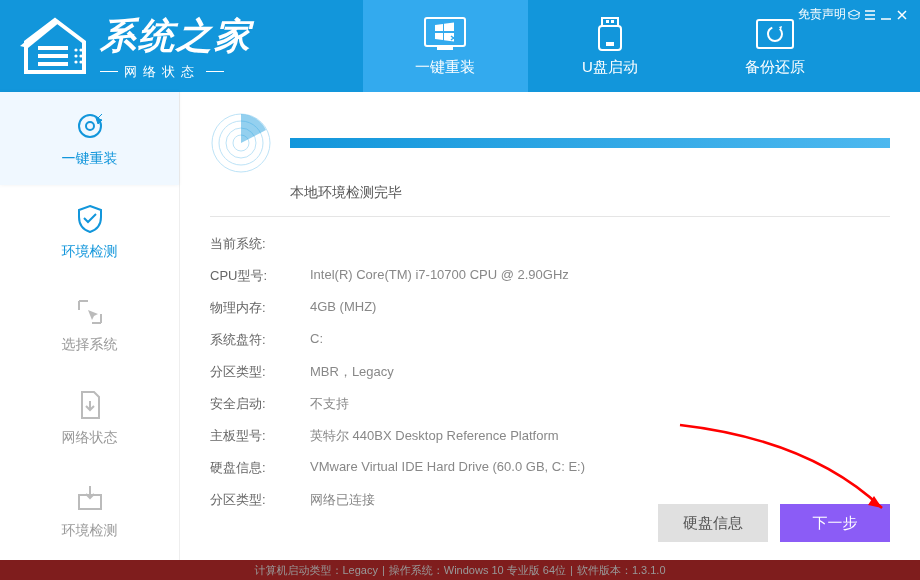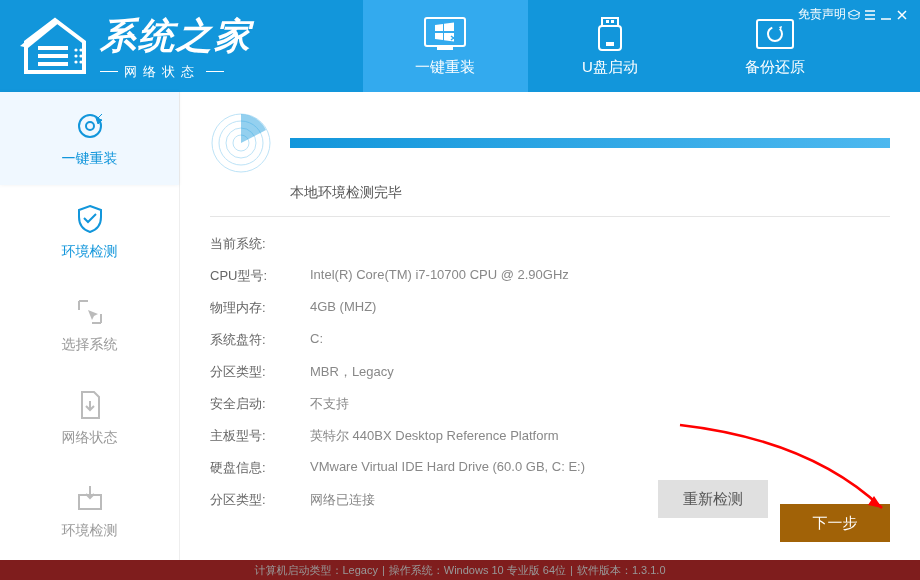--- a/index.html
+++ b/index.html
@@ -41,21 +41,21 @@
 .progress-title { color: #555; font-size: 14px; margin-left: 80px; margin-bottom: 14px; }
 .divider { height: 1px; background: #e5e5e5; margin-bottom: 18px; }
 
 .info-row { display: flex; font-size: 13px; margin-bottom: 14px; gap: 28px; }
 .info-label { width: 72px; color: #666; flex-shrink: 0; }
 .info-value { color: #888; }
 
 .actions { position: absolute; right: 30px; bottom: 18px; display: flex; gap: 12px; }
 .btn { width: 110px; height: 38px; border: none; font-size: 15px; cursor: pointer; }
 .btn-secondary { background: #e0e0e0; color: #555; }
-.btn-primary { background: #a16207; color: #fff; margin-top: 24px; }
+.btn-primary { background: #8b5cf6; color: #fff; }
 
 .footer { height: 20px; background: #7f1d1d; color: #999; font-size: 11px; display: flex; align-items: center; justify-content: center; gap: 4px; }
 
 .arrow { position: absolute; width: 240px; height: 110px; pointer-events: none; }
 </style>
 </head>
 <body>
 
 <div class="header">
   <div class="logo-area">
@@ -220,21 +220,21 @@
     <div class="info-row">
         <span class="info-label">硬盘信息:</span>
         <span class="info-value">VMware Virtual IDE Hard Drive  (60.0 GB, C: E:)</span>
       </div>
     <div class="info-row">
         <span class="info-label">分区类型:</span>
         <span class="info-value">网络已连接</span>
       </div>
 
     <div class="actions">
-      <button class="btn btn-secondary">重新检测</button>
+      <button class="btn btn-secondary">硬盘信息</button>
       <button class="btn btn-primary">下一步</button>
     </div>
 
     <svg class="arrow" style="right:10px;bottom:30px" viewBox="0 0 240 110">
       <path d="M10 5 Q 140 20 212 88" stroke="#ff0000" stroke-width="2.5" fill="none"></path>
       <path d="M212 88 l-14 -3 l6 -9 z" fill="#ff0000"></path>
     </svg>
   </div>
 </div>
 

